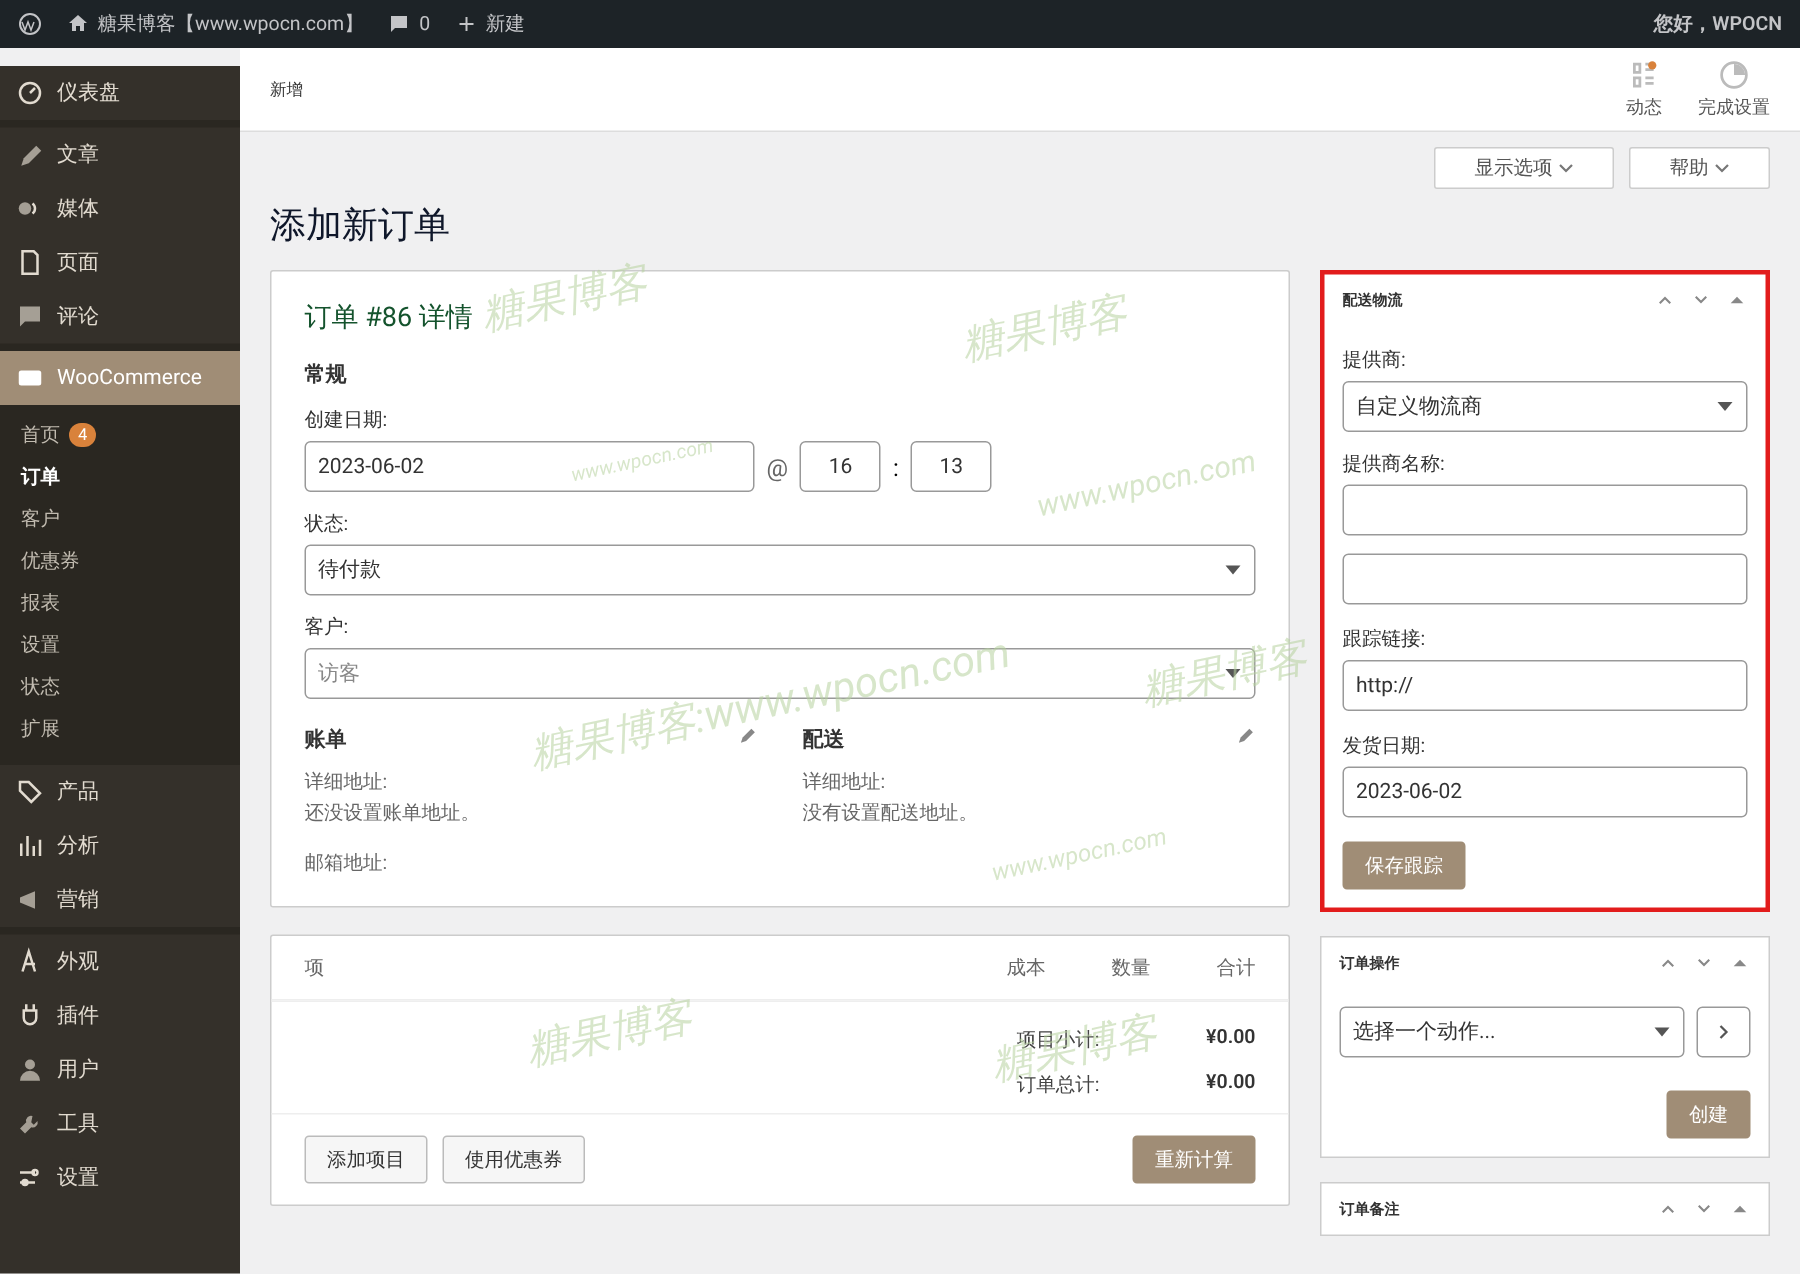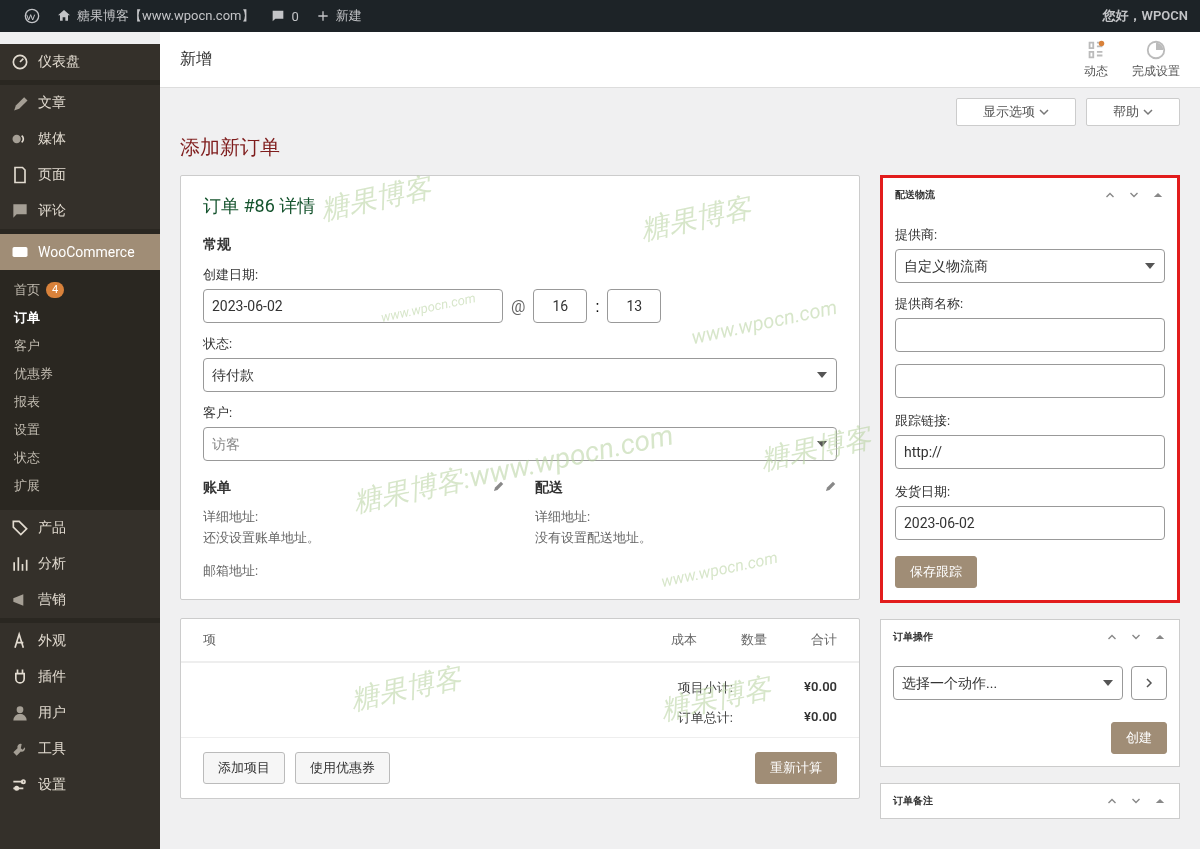--- a/index.html
+++ b/index.html
@@ -1,20 +1,20 @@
 <!DOCTYPE html>
 <html><head>
 <meta charset="utf-8">
 <style>
 * { margin:0; padding:0; box-sizing:border-box; font-family:-apple-system,BlinkMacSystemFont,"Segoe UI",Roboto,"Helvetica Neue",Arial,sans-serif; }
 body { width:1200px; height:849px; background:#f0f0f1; overflow:hidden; position:relative; }
 
 
 .topbar { height:32px; background:#1d2327; color:#c3c4c7; display:flex; align-items:center; font-size:13px; }
-.topbar .tb-left { display:flex; align-items:flex-end; padding-left:16px; }
+.topbar .tb-left { display:flex; align-items:flex-end; padding-left:4px; }
 .topbar .tb-item { padding:0 8px; display:flex; align-items:center; gap:5px; height:32px; cursor:pointer; }
 .topbar .tb-right { margin-left:auto; padding-right:12px; font-weight:600; }
 .topbar svg { width:16px; height:16px; fill:#c3c4c7; }
 
 
 .sidebar { position:absolute; left:0; top:44px; width:160px; height:calc(100% - 32px); background:#34302a; color:#e2dbd0; font-size:14px; }
 .sidebar .s-item { display:flex; align-items:center; gap:8px; padding:8px 10px; cursor:pointer; color:#e2dbd0; }
 .sidebar .s-item svg { width:20px; height:20px; fill:#a59f95; flex-shrink:0; }
 .sidebar .s-item.cur { background:#a08d76; color:#fff; }
 .sidebar .s-item.cur svg { fill:#fff; }
@@ -22,30 +22,30 @@
 .sidebar .s-sub .ss { padding:5px 14px; color:#c1bbb0; cursor:pointer; display:flex; align-items:center; gap:6px;text-align:right; }
 .sidebar .s-sub .ss.active { color:#fff; font-weight:600; }
 .sidebar .s-sub .badge { background:#d9823b; color:#fff; border-radius:9px; font-size:11px; padding:0 6px; line-height:16px; }
 .sidebar .s-sep { height:5px; background:#2a2721; margin:0; }
 
 
 .main { margin-left:160px; margin-top:0; height:calc(100% - 32px); overflow:hidden; }
 
 
 .pghdr { background:#fff; height:56px; display:flex; align-items:center; padding:0 20px; border-bottom:1px solid #ddd; }
-.pghdr .hdrtitle { font-size:16px; color:#333; }
+.pghdr .hdrtitle { font-size:11px; color:#333; }
 .pghdr .hdr-right { margin-left:auto; display:flex; gap:24px; }
 .pghdr .hdr-ico { display:flex; flex-direction:column; align-items:center; font-size:12px; color:#555; cursor:pointer; gap:2px; }
 .pghdr .hdr-ico svg { width:22px; height:22px; fill:#bbb; }
 
 
 .content { padding:0 20px 20px; height:calc(100% - 56px); overflow:auto; }
 .toprow { display:flex; justify-content:flex-end; gap:10px; padding:10px 0 4px; }
 .screen-opt { background:#fff; border:1px solid #ccc; padding:4px 26px; font-size:13px; color:#555; cursor:pointer; display:flex; align-items:center; gap:4px; border-radius:2px; }
-.page-h1 { font-size:20px; color:#7f1d1d; font-weight:400; padding:4px 0 14px; }
+.page-h1 { font-size:24px; color:#0f172a; font-weight:400; padding:4px 0 14px; }
 
 .cols { display:flex; gap:20px; align-items:flex-start; }
 .col-main { flex:1; display:flex; flex-direction:column; gap:18px; }
 .col-side { width:300px; display:flex; flex-direction:column; gap:16px; }
 
 .box { background:#fff; border:1px solid #ccc; border-radius:2px; }
 .box-pad { padding:18px 22px; }
 .box-title { font-size:18px; color:#14532d; font-weight:400; margin-bottom:18px; }
 .sec-label { font-size:14px; color:#333; font-weight:700; margin-bottom:12px; }
 .fld-label { font-size:13px; color:#333; margin-bottom:5px; display:block; }

